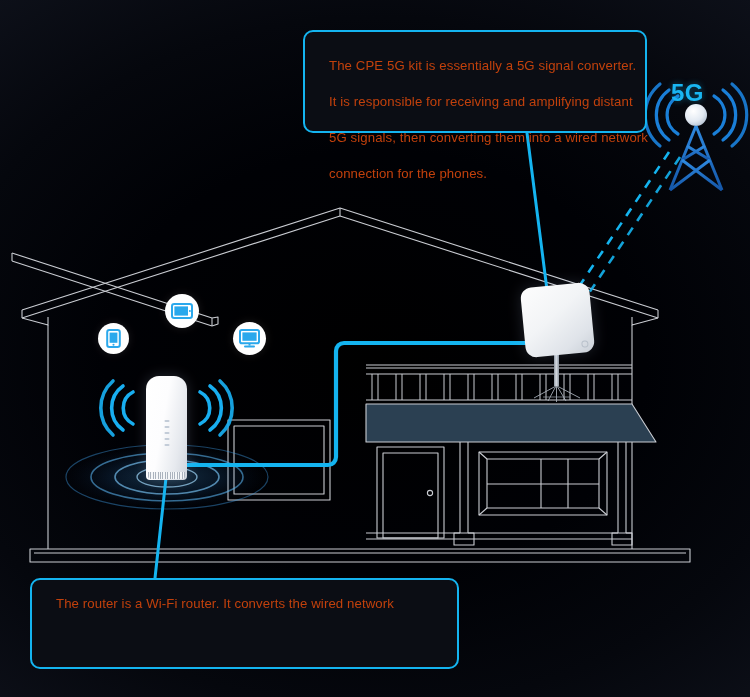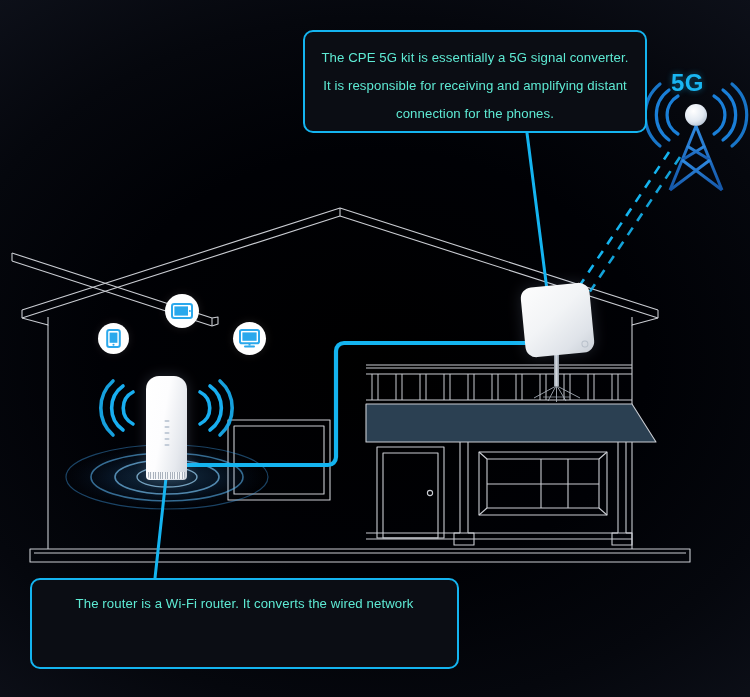--- a/index.html
+++ b/index.html
@@ -29,47 +29,46 @@
     position: absolute;
     box-sizing: border-box;
     border: 2px solid #14b4f0;
     border-radius: 10px;
     background: #0b0d14;
     color: #ffffff;
     padding: 10px 12px 8px 12px;
     z-index: 40;
   }
   .callout p {
-    margin: 4px;
+    margin: 12px;
     font-size: 13.2px;
     line-height: 24px;
     letter-spacing: 0.1px;
     white-space: nowrap;
-    color: #5eead4;
-    text-align: center;
+    color: #c2410c;
   }
   #callout-cpe {
     left: 303px;
     top: 30px;
     width: 344px;
     height: 103px;
   }
   #callout-router {
     left: 30px;
     top: 578px;
     width: 429px;
     height: 91px;
-    padding-top: 8px;
+    padding-top: 0;
   }
 
   
   #tower-label {
     position: absolute;
     left: 671px;
-    top: 69px;
+    top: 79px;
     font-size: 24px;
     font-weight: 700;
     color: #19b6f2;
     letter-spacing: 0.5px;
     z-index: 30;
     text-shadow: 0 0 6px rgba(25,182,242,0.45);
   }
 
   
   .device-badge {
@@ -370,20 +369,21 @@
         <path d="M 6,17.6 L 15,17.6" stroke="#2aa8ec" stroke-width="2" stroke-linecap="round"></path>
       </svg>
     </span>
   </div>
 
   <div id="tower-label">5G</div>
 
   <div class="callout" id="callout-cpe">
     <p>The CPE 5G kit is essentially a 5G signal converter.</p>
     <p> It is responsible for receiving and amplifying distant</p>
+    <p>5G signals, then converting them into a wired network</p>
     <p>connection for the phones.</p>
   </div>
 
   <div class="callout" id="callout-router">
     <p>The router is a Wi-Fi router. It converts the wired network</p>
   </div>
 
 </div>
 
 </body></html>

